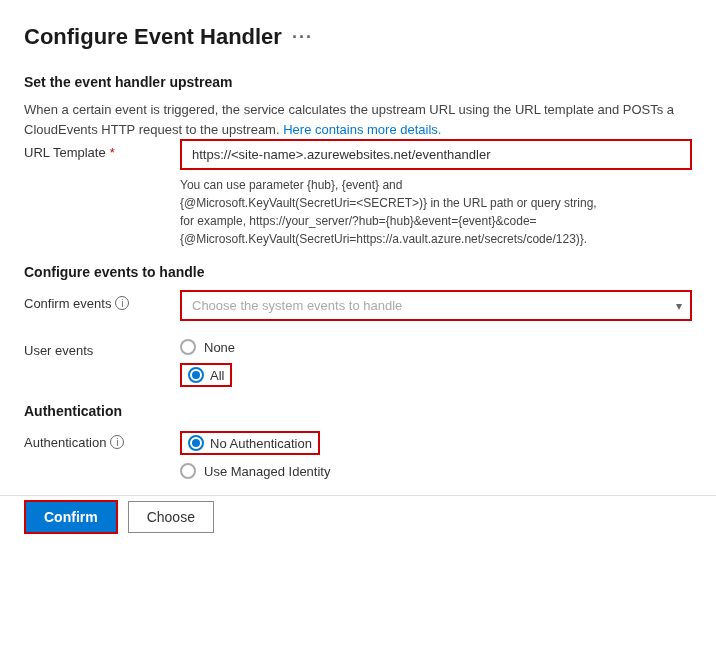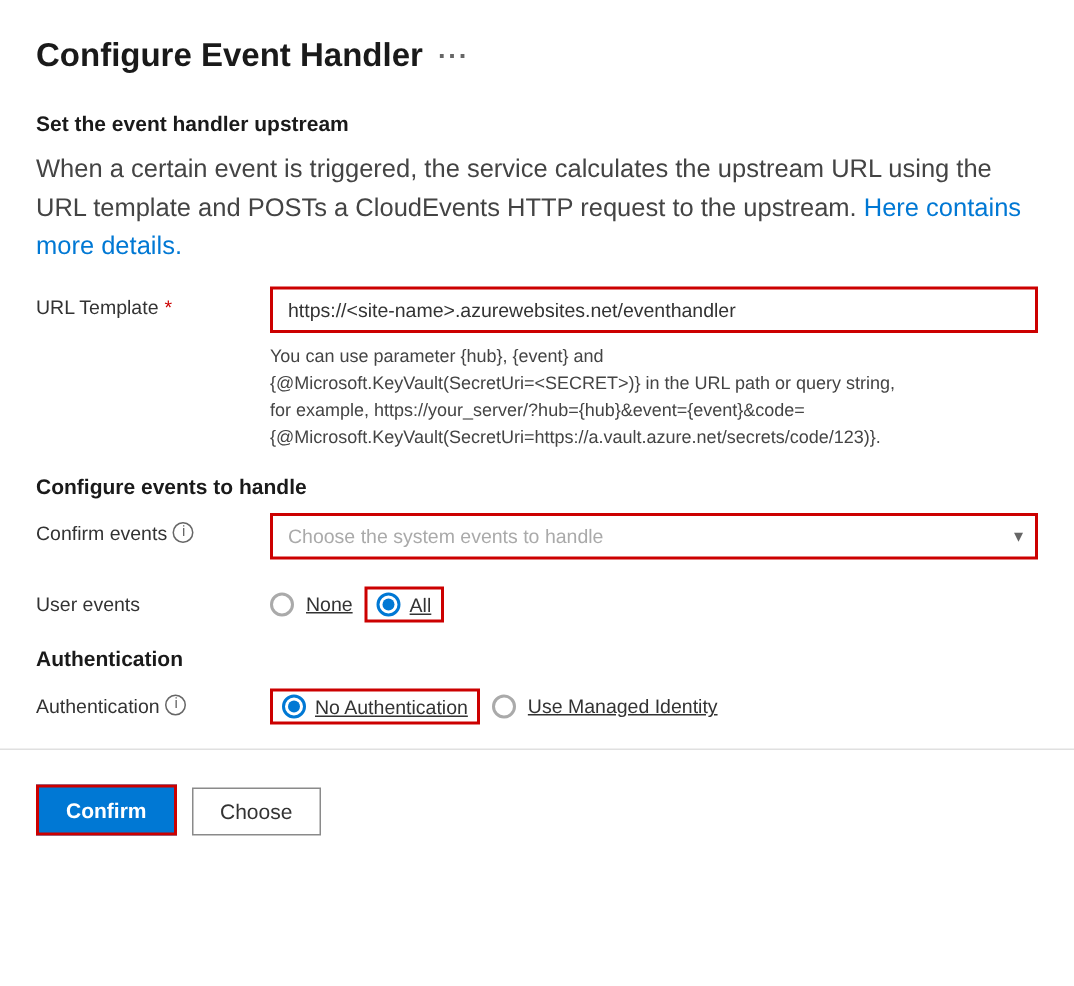--- a/index.html
+++ b/index.html
@@ -28,23 +28,22 @@
       color: #666;
       letter-spacing: 1px;
     }
     .section-title {
       font-weight: 700;
       font-size: 14px;
       color: #1a1a1a;
       margin-bottom: 10px;
     }
     .description {
-      font-size: 17px;
+      font-size: 13px;
       color: #444;
-      margin-bottom: 14px;
       line-height: 1.5;
     }
     .link {
       color: #0078d4;
       text-decoration: none;
     }
     .form-row {
       display: flex;
       align-items: flex-start;
       margin-bottom: 16px;
@@ -113,24 +112,23 @@
       position: absolute;
       right: 10px;
       top: 50%;
       transform: translateY(-50%);
       pointer-events: none;
       color: #666;
       font-size: 12px;
     }
     .radio-group {
       display: flex;
-      flex-direction: row;
+      flex-direction: column;
       gap: 8px;
       padding-top: 2px;
-      text-decoration: underline;
     }
     .radio-item {
       display: flex;
       align-items: center;
       gap: 8px;
       cursor: pointer;
       font-size: 13px;
     }
     .radio-circle {
       width: 16px;
@@ -153,24 +151,24 @@
     }
     .radio-selected-box {
       border: 2px solid #c00;
       padding: 2px 6px;
       display: inline-flex;
       align-items: flex-end;
       gap: 6px;
     }
     .footer {
       border-top: 1px solid #e0e0e0;
-      padding: 23px 24px;
+      padding: 4px 24px;
       display: flex;
       gap: 10px;
-      align-items: flex-end;
+      align-items: center;
       position: sticky;
       bottom: 0;
       background: #fff;
     }
     .btn-confirm {
       background: #0078d4;
       color: #fff;
       border: none;
       padding: 7px 18px;
       font-size: 14px;

